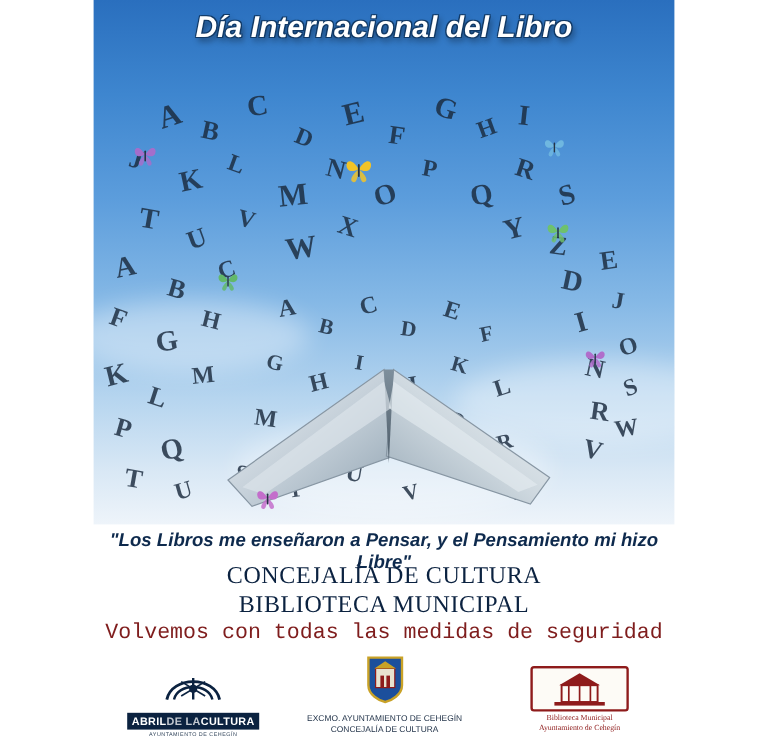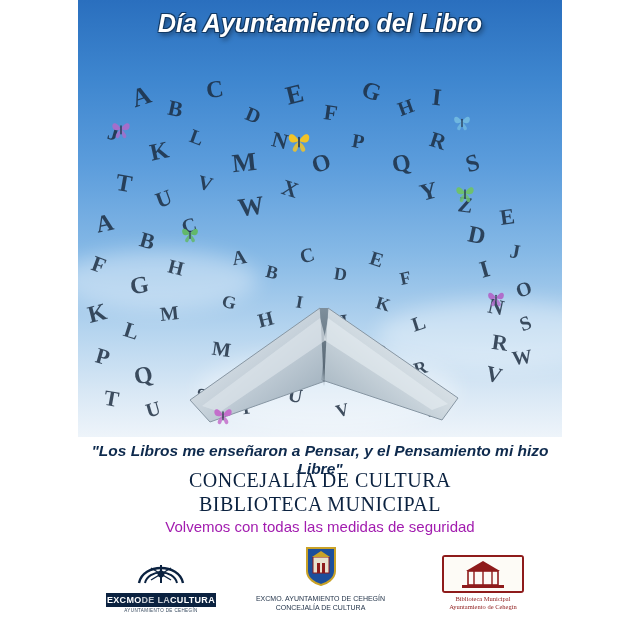--- a/index.html
+++ b/index.html
@@ -140,23 +140,23 @@
     font-size: 20px;
     letter-spacing: 0.5px;
     color: #0b2240;
   }
   .line-safety {
     position: absolute;
     left: 78px;
     top: 518px;
     width: 484px;
     text-align: center;
-    font-family: Liberation Sans, sans-serif;
-    font-size: 15px;
-    color: #a21caf;
+    font-family: Liberation Mono, monospace;
+    font-size: 18px;
+    color: #7f1d1d;
   }
 
   
   .footer {
     position: absolute;
     left: 78px;
     top: 543px;
     width: 484px;
     height: 72px;
   }
@@ -394,41 +394,41 @@
       <div class="butterfly" style="left: 212px; top: 404px;"><svg width="22" height="22" viewBox="0 0 24 24">
           <path d="M12 12 C6 2, 1 6, 3 11 C4.5 14.5, 9 13.5, 12 12 Z" fill="#c36ecb"></path>
           <path d="M12 12 C18 2, 23 6, 21 11 C19.5 14.5, 15 13.5, 12 12 Z" fill="#c36ecb"></path>
           <path d="M12 12 C7 16, 4 21, 8 22 C10.5 22.6, 11.5 16.5, 12 12 Z" fill="#c36ecb" opacity="0.85"></path>
           <path d="M12 12 C17 16, 20 21, 16 22 C13.5 22.6, 12.5 16.5, 12 12 Z" fill="#c36ecb" opacity="0.85"></path>
           <rect x="11.3" y="8" width="1.4" height="10" rx="0.7" fill="#243244"></rect>
         </svg></div>
     </div>
 
   <div class="title-wrap">
-    <div class="title-sub">Día Ayuntamiento del Libro</div>
+    <div class="title-sub">Día Internacional del Libro</div>
   </div>
 
   <div class="quote">"Los Libros me enseñaron a Pensar, y el Pensamiento mi hizo Libre"</div>
   <div class="line-culture">CONCEJALÍA DE CULTURA</div>
   <div class="line-library">BIBLIOTECA MUNICIPAL</div>
   <div class="line-safety">Volvemos con todas las medidas de seguridad</div>
 
   <div class="footer">
 
     <div class="logo-casa">
       <svg class="casa-mark" viewBox="0 0 52 30">
         <path d="M4 26 C8 6, 44 6, 48 26" fill="none" stroke="#0b2240" stroke-width="2.4"></path>
         <path d="M10 26 C13 12, 39 12, 42 26" fill="none" stroke="#0b2240" stroke-width="2"></path>
         <line x1="26" y1="8" x2="26" y2="26" stroke="#0b2240" stroke-width="2"></line>
         <line x1="16" y1="11" x2="36" y2="23" stroke="#0b2240" stroke-width="1.4"></line>
         <line x1="36" y1="11" x2="16" y2="23" stroke="#0b2240" stroke-width="1.4"></line>
         <circle cx="26" cy="17" r="3.4" fill="#0b2240"></circle>
       </svg>
       <div class="casa-bar">
-        <span>EXCMO</span><span style="opacity:.75">DE LA</span><span>CULTURA</span>
+        <span>ABRIL</span><span style="opacity:.75">DE LA</span><span>CULTURA</span>
       </div>
       <div class="casa-caption">AYUNTAMIENTO DE CEHEGÍN</div>
     </div>
 
     <div class="logo-ayto">
       <svg class="ayto-shield" viewBox="0 0 34 42">
         <path d="M3 3 H31 V26 C31 34, 22 39, 17 40 C12 39, 3 34, 3 26 Z" fill="#1c4f9c" stroke="#c9a227" stroke-width="2"></path>
         <rect x="9" y="12" width="16" height="16" fill="#e8e2cf" stroke="#8e1b1b" stroke-width="1"></rect>
         <rect x="13" y="18" width="3" height="10" fill="#8e1b1b"></rect>
         <rect x="18" y="18" width="3" height="10" fill="#8e1b1b"></rect>

